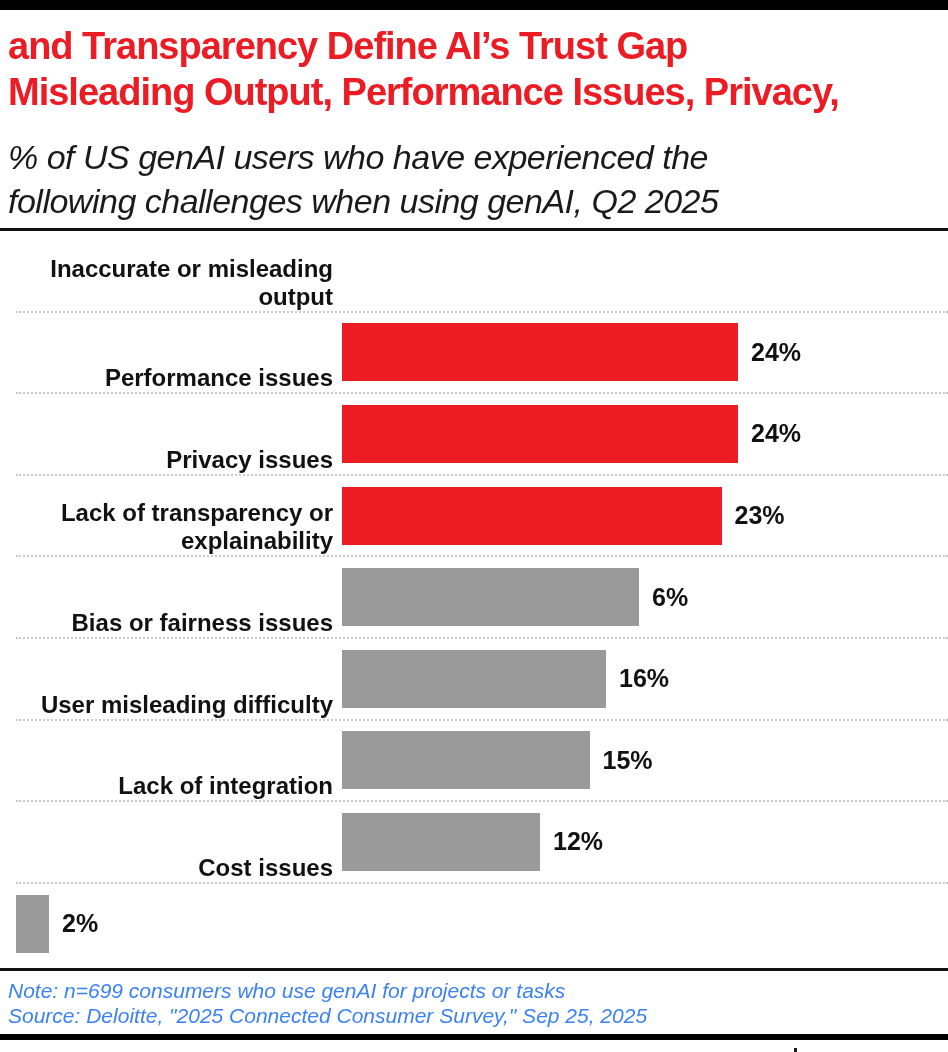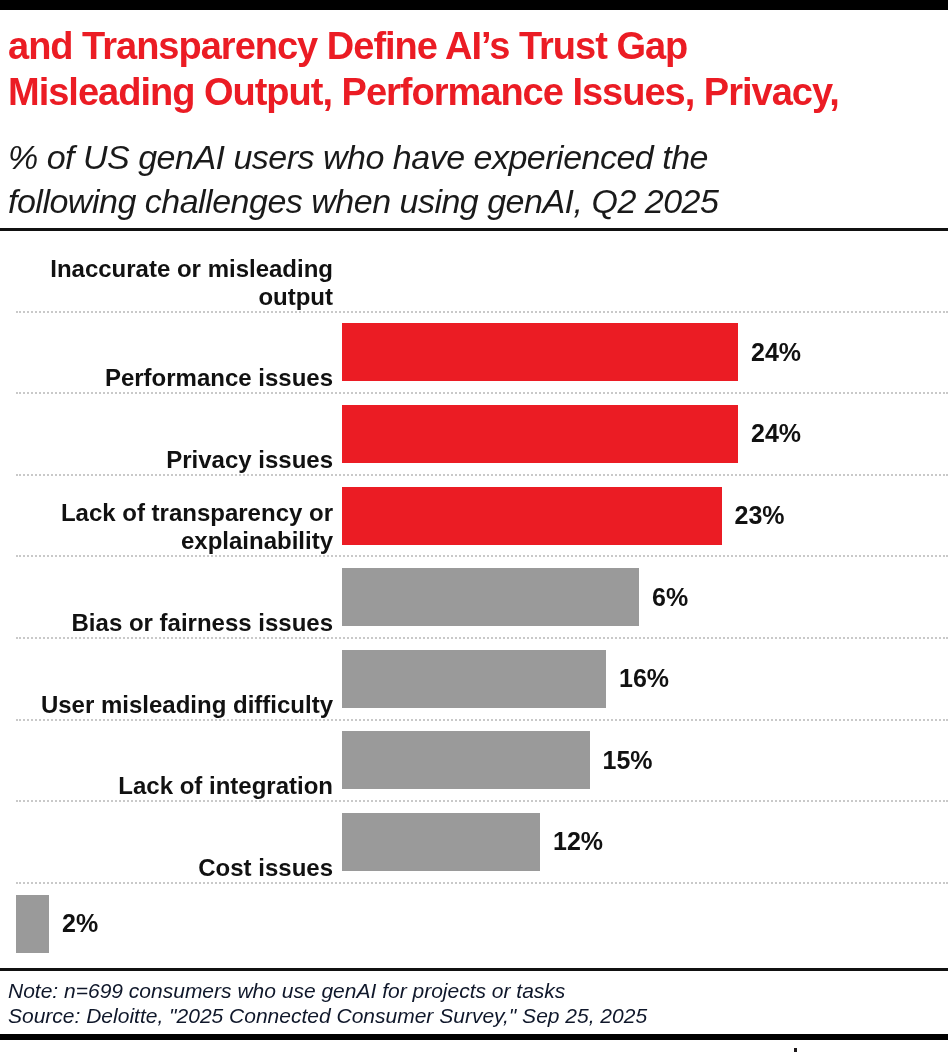--- a/index.html
+++ b/index.html
@@ -57,21 +57,21 @@
     font-size:25px;
     color:#111111;
     margin-left:13px;
     white-space:nowrap;
   }
   .foot-note {
     padding:7px 8px 6px 8px;
     font-style:italic;
     font-size:21px;
     line-height:25px;
-    color:#0f172a;
+    color:#3b82f6;
   }
   .divider-thick { height:6px; background:#000000; }
   .footer {
     display:flex;
     justify-content:space-between;
     align-items:center;
     padding:8px 8px 0 8px;
   }
   .chart-id { font-weight:bold; font-size:21px; color:#111111; }
   .brand { display:flex; align-items:center; }

